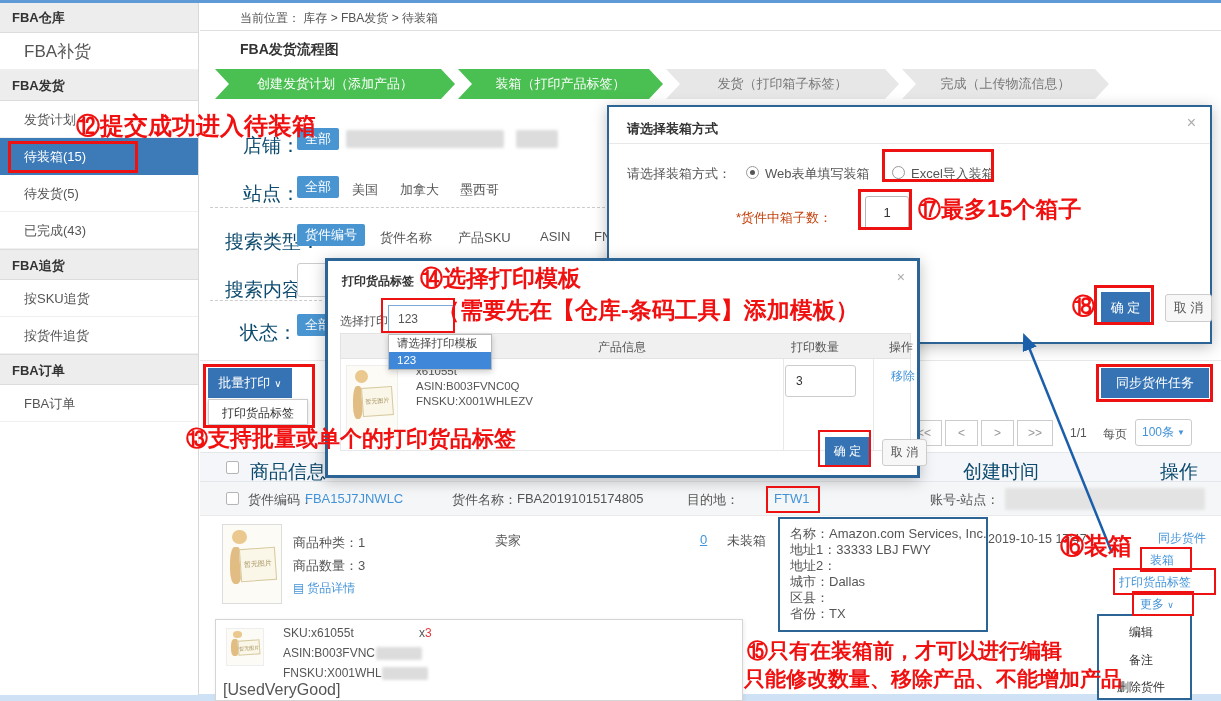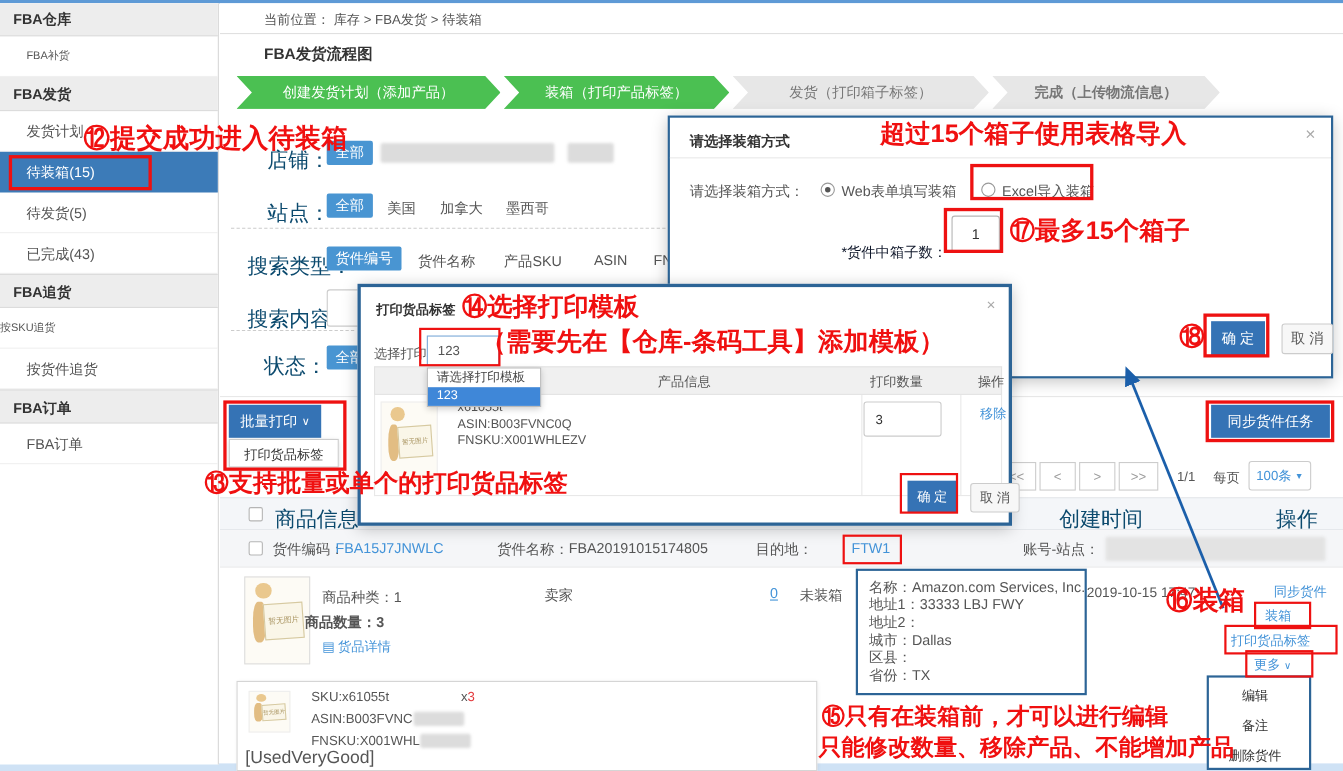--- a/index.html
+++ b/index.html
@@ -40,43 +40,43 @@
 </head>
 <body>
 
 <div class="screen">
 
   <div class="abs" style="left:0;top:0;width:1221px;height:3px;background:#5e9ad6;"></div>
   <div class="abs" style="left:0;top:694px;width:1221px;height:7px;background:#cfe2f5;"></div>
 
   <aside class="abs" style="left:0;top:3px;width:199px;height:692px;background:#fff;border-right:1px solid #d8d8d8;">
     <div style="height:30px;line-height:30px;padding-left:12px;background:#ededed;border-bottom:1px solid #dcdcdc;font-size:13px;font-weight:bold;color:#333;">FBA仓库</div>
-    <div style="height:37px;line-height:37px;padding-left:24px;font-size:10px;color:#555;border-bottom:1px solid #f0f0f0;cursor:pointer;">FBA补货</div>
+    <div style="height:37px;line-height:37px;padding-left:24px;font-size:17px;color:#555;border-bottom:1px solid #f0f0f0;cursor:pointer;">FBA补货</div>
     <div style="height:31px;line-height:31px;padding-left:12px;background:#ededed;border-bottom:1px solid #dcdcdc;font-size:13px;font-weight:bold;color:#333;">FBA发货</div>
     <div style="height:37px;line-height:37px;padding-left:24px;font-size:13px;color:#555;border-bottom:1px solid #f0f0f0;cursor:pointer;">发货计划</div>
     <div style="height:37px;line-height:37px;padding-left:24px;font-size:13px;color:#fff;background:#3c7bb8;cursor:pointer;">待装箱(15)</div>
     <div style="height:37px;line-height:37px;padding-left:24px;font-size:13px;color:#555;border-bottom:1px solid #f0f0f0;cursor:pointer;">待发货(5)</div>
     <div style="height:37px;line-height:37px;padding-left:24px;font-size:13px;color:#555;border-bottom:1px solid #f0f0f0;cursor:pointer;">已完成(43)</div>
     <div style="height:31px;line-height:31px;padding-left:12px;background:#ededed;border-top:1px solid #dcdcdc;border-bottom:1px solid #dcdcdc;font-size:13px;font-weight:bold;color:#333;">FBA追货</div>
-    <div style="height:37px;line-height:37px;font-size:10px;color:#555;border-bottom:1px solid #f0f0f0;cursor:pointer;">按SKU追货</div>
+    <div style="height:37px;line-height:37px;padding-left:24px;font-size:13px;color:#555;border-bottom:1px solid #f0f0f0;cursor:pointer;">按SKU追货</div>
     <div style="height:37px;line-height:37px;padding-left:24px;font-size:13px;color:#555;border-bottom:1px solid #f0f0f0;cursor:pointer;">按货件追货</div>
     <div style="height:31px;line-height:31px;padding-left:12px;background:#ededed;border-top:1px solid #dcdcdc;border-bottom:1px solid #dcdcdc;font-size:13px;font-weight:bold;color:#333;">FBA订单</div>
     <div style="height:37px;line-height:37px;padding-left:24px;font-size:13px;color:#555;border-bottom:1px solid #f0f0f0;cursor:pointer;">FBA订单</div>
   </aside>
 
   <div class="abs" style="left:200px;top:3px;width:1021px;height:28px;border-bottom:1px solid #e0e0e0;background:#fff;">
     <span style="position:absolute;left:40px;top:7px;font-size:12px;color:#555;white-space:nowrap;">当前位置： 库存 &gt; FBA发货 &gt; 待装箱</span>
   </div>
 
   <div class="abs" style="left:240px;top:41px;font-size:14px;font-weight:bold;color:#333;">FBA发货流程图</div>
   <div class="abs" style="left:215px;top:69px;display:flex;gap:3px;">
     <div class="step on" style="width:240px;">创建发货计划（添加产品）</div>
     <div class="step on" style="width:205px;">装箱（打印产品标签）</div>
     <div class="step off" style="width:233px;">发货（打印箱子标签）</div>
-    <div class="step off" style="width:207px;font-weight:bold;">完成（上传物流信息）</div>
+    <div class="step off" style="width:207px;">完成（上传物流信息）</div>
   </div>
 
   <span class="lbl" style="left:243px;top:133px;">店铺：</span>
   <span class="tagsel" style="left:297px;top:128px;">全部</span>
   <span class="blur" style="left:346px;top:130px;width:158px;height:18px;"></span>
   <span class="blur" style="left:516px;top:130px;width:42px;height:18px;"></span>
 
   <span class="lbl" style="left:243px;top:181px;">站点：</span>
   <span class="tagsel" style="left:297px;top:176px;">全部</span>
   <span class="tag" style="left:352px;top:181px;">美国</span>
@@ -149,21 +149,21 @@
   <span class="link" style="left:774px;top:491px;font-size:13px;">FTW1</span>
   <span class="val" style="left:930px;top:491px;">账号-站点：</span>
   <span class="blur" style="left:1005px;top:488px;width:200px;height:22px;background:#e3e3e3;"></span>
 
   <div class="noimg" style="left:222px;top:524px;width:60px;height:80px;border:1px solid #ddd;">
     <span class="head"></span>
       <span class="bodyp"></span>
     <span class="sign" style="font-size:7px;">暂无图片</span>
   </div>
   <span class="val" style="left:293px;top:534px;"><span>商品种类：</span><span>1</span></span>
-  <span class="val" style="left:277px;top:557px;font-weight:bold;"><span>商品数量：</span><span>3</span></span>
+  <span class="val" style="left:293px;top:557px;"><span>商品数量：</span><span>3</span></span>
   <span class="link" style="left:293px;top:580px;">
     <span style="font-size:12px;margin-right:3px;">▤</span><span>货品详情</span>
   </span>
   <span class="val" style="left:495px;top:532px;">卖家</span>
   <span class="link" style="left:700px;top:532px;font-size:13px;text-decoration:underline;">0</span>
   <span class="val" style="left:727px;top:532px;">未装箱</span>
   <span class="val" style="left:988px;top:532px;font-size:12.5px;">2019-10-15 17:47</span>
 
   <div class="abs" style="left:778px;top:517px;width:210px;height:115px;background:#fff;border:2px solid #2c6496;z-index:6;padding:7px 10px;">
     <div class="addr-row"><span>名称：</span><span>Amazon.com Services, Inc.</span></div>
@@ -202,21 +202,21 @@
 
   <div class="dlg" style="left:607px;top:105px;width:605px;height:239px;border:2px solid #2c6496;z-index:20;">
     <span class="dlg-title" style="left:18px;top:13px;">请选择装箱方式</span>
     <span class="dlg-close" style="right:14px;top:8px;">×</span>
     <div class="abs" style="left:0;top:36px;width:100%;border-top:1px solid #e8e8e8;"></div>
     <span style="position:absolute;left:18px;top:58px;font-size:13px;color:#555;">请选择装箱方式：</span>
     <span class="radio sel" style="left:137px;top:59px;"></span>
     <span style="position:absolute;left:156px;top:58px;font-size:13px;color:#555;cursor:pointer;">Web表单填写装箱</span>
     <span class="radio" style="left:283px;top:59px;"></span>
     <span style="position:absolute;left:302px;top:58px;font-size:13px;color:#555;cursor:pointer;">Excel导入装箱</span>
-    <span style="position:absolute;left:127px;top:114px;width:125px;text-align:right;font-size:13px;color:#0f172a;">*货件中箱子数：</span>
+    <span style="position:absolute;left:127px;top:102px;width:125px;text-align:left;font-size:13px;color:#c2410c;">*货件中箱子数：</span>
     <div class="inp" style="left:256px;top:89px;width:44px;height:34px;">
       <span style="display:block;text-align:center;line-height:32px;">1</span>
     </div>
     <button class="btn-blue" style="left:492px;top:185px;width:49px;height:31px;font-size:13px;">
         <span>确 定</span>
       </button>
     <button class="btn-gray" style="left:556px;top:187px;width:47px;height:28px;font-size:13px;">
         <span>取 消</span>
       </button>
   </div>
@@ -265,21 +265,20 @@
         <marker id="ah" markerWidth="10" markerHeight="10" refX="4" refY="3" orient="auto">
           <path d="M0,0 L7,3 L0,6 z" fill="#1b5faa"></path>
         </marker>
       </defs>
     <line x1="1112" y1="553" x2="1026" y2="340" stroke="#1b5faa" stroke-width="2.5" marker-end="url(#ah)"></line>
   </svg>
 
   <div class="redbox" style="left:8px;top:141px;width:130px;height:32px;"></div>
   <div class="rn" style="left:76px;top:110px;font-size:24px;">⑫提交成功进入待装箱</div>
 
-  <div class="rn" style="left:800px;top:106px;font-size:23px;">超过15个箱子使用表格导入</div>
   <div class="redbox" style="left:882px;top:149px;width:112px;height:33px;"></div>
   <div class="redbox" style="left:858px;top:189px;width:54px;height:41px;"></div>
   <div class="rn" style="left:918px;top:194px;font-size:23px;">⑰最多15个箱子</div>
   <div class="rn" style="left:1072px;top:291px;font-size:23px;">⑱</div>
   <div class="redbox" style="left:1094px;top:285px;width:60px;height:40px;"></div>
 
   <div class="rn" style="left:420px;top:263px;font-size:23px;">⑭选择打印模板</div>
   <div class="rn" style="left:437px;top:295px;font-size:23px;">（需要先在【仓库-条码工具】添加模板）</div>
   <div class="redbox2" style="left:381px;top:298px;width:74px;height:35px;"></div>
   <div class="redbox2" style="left:818px;top:430px;width:53px;height:37px;"></div>

